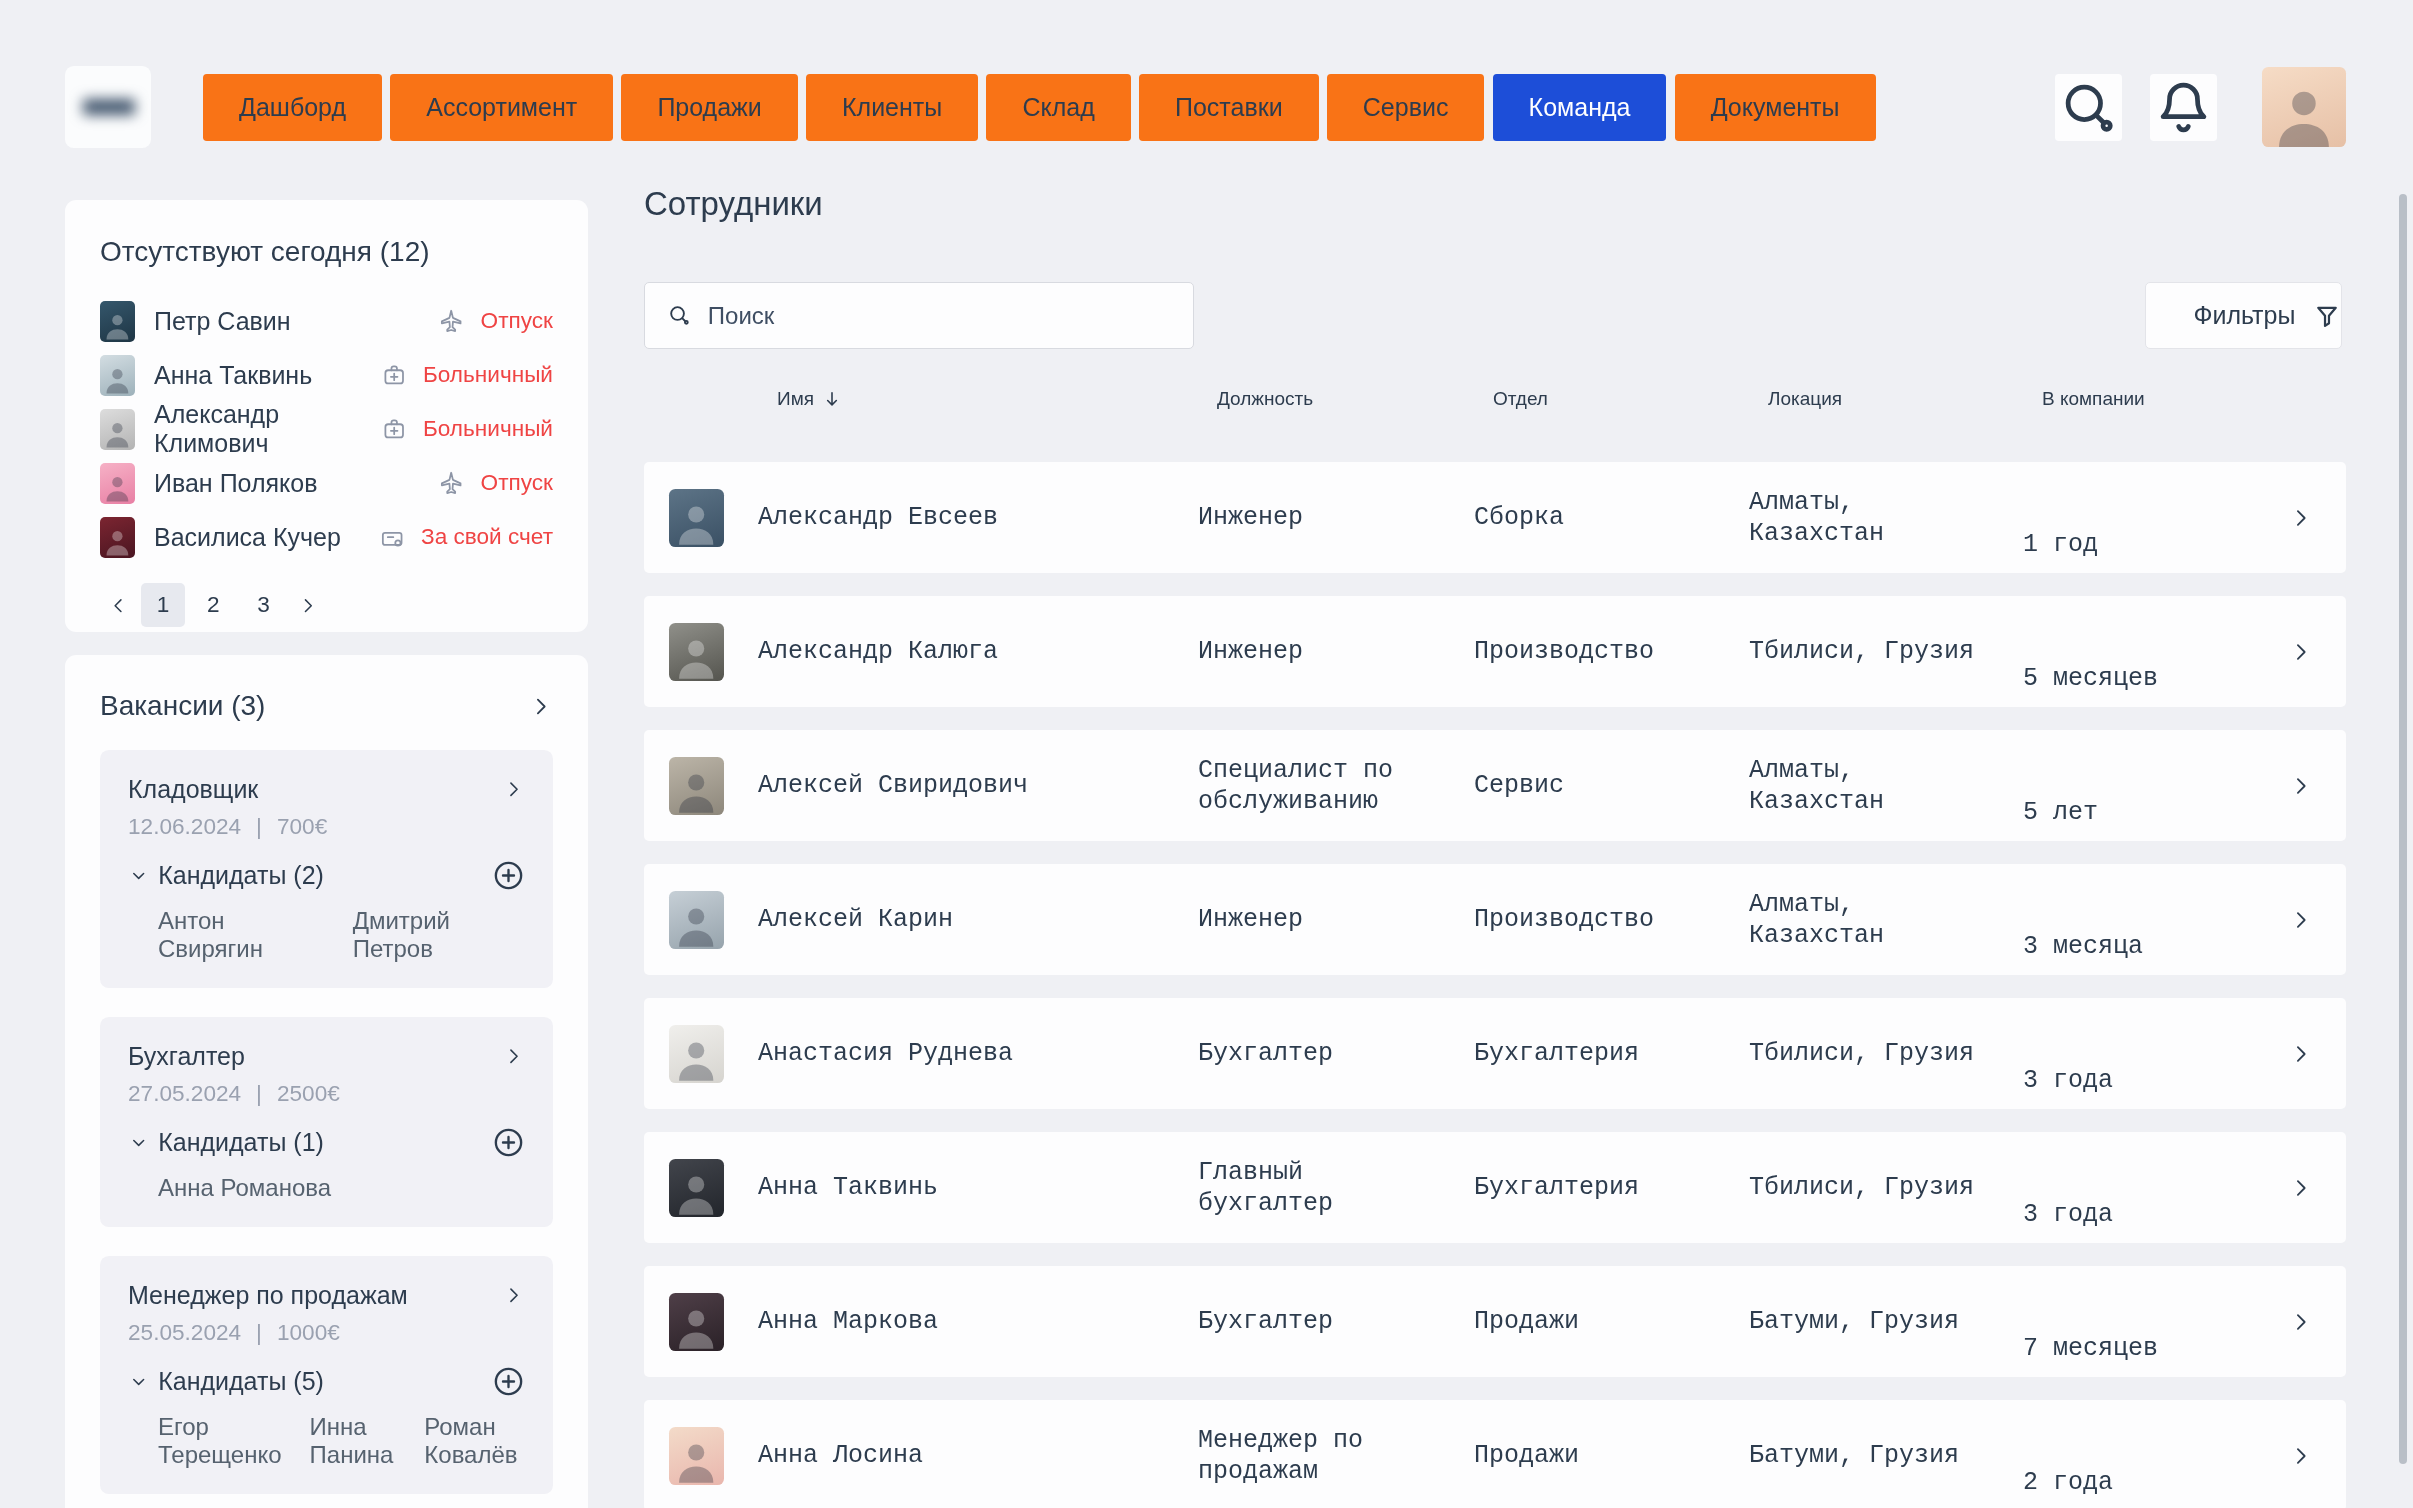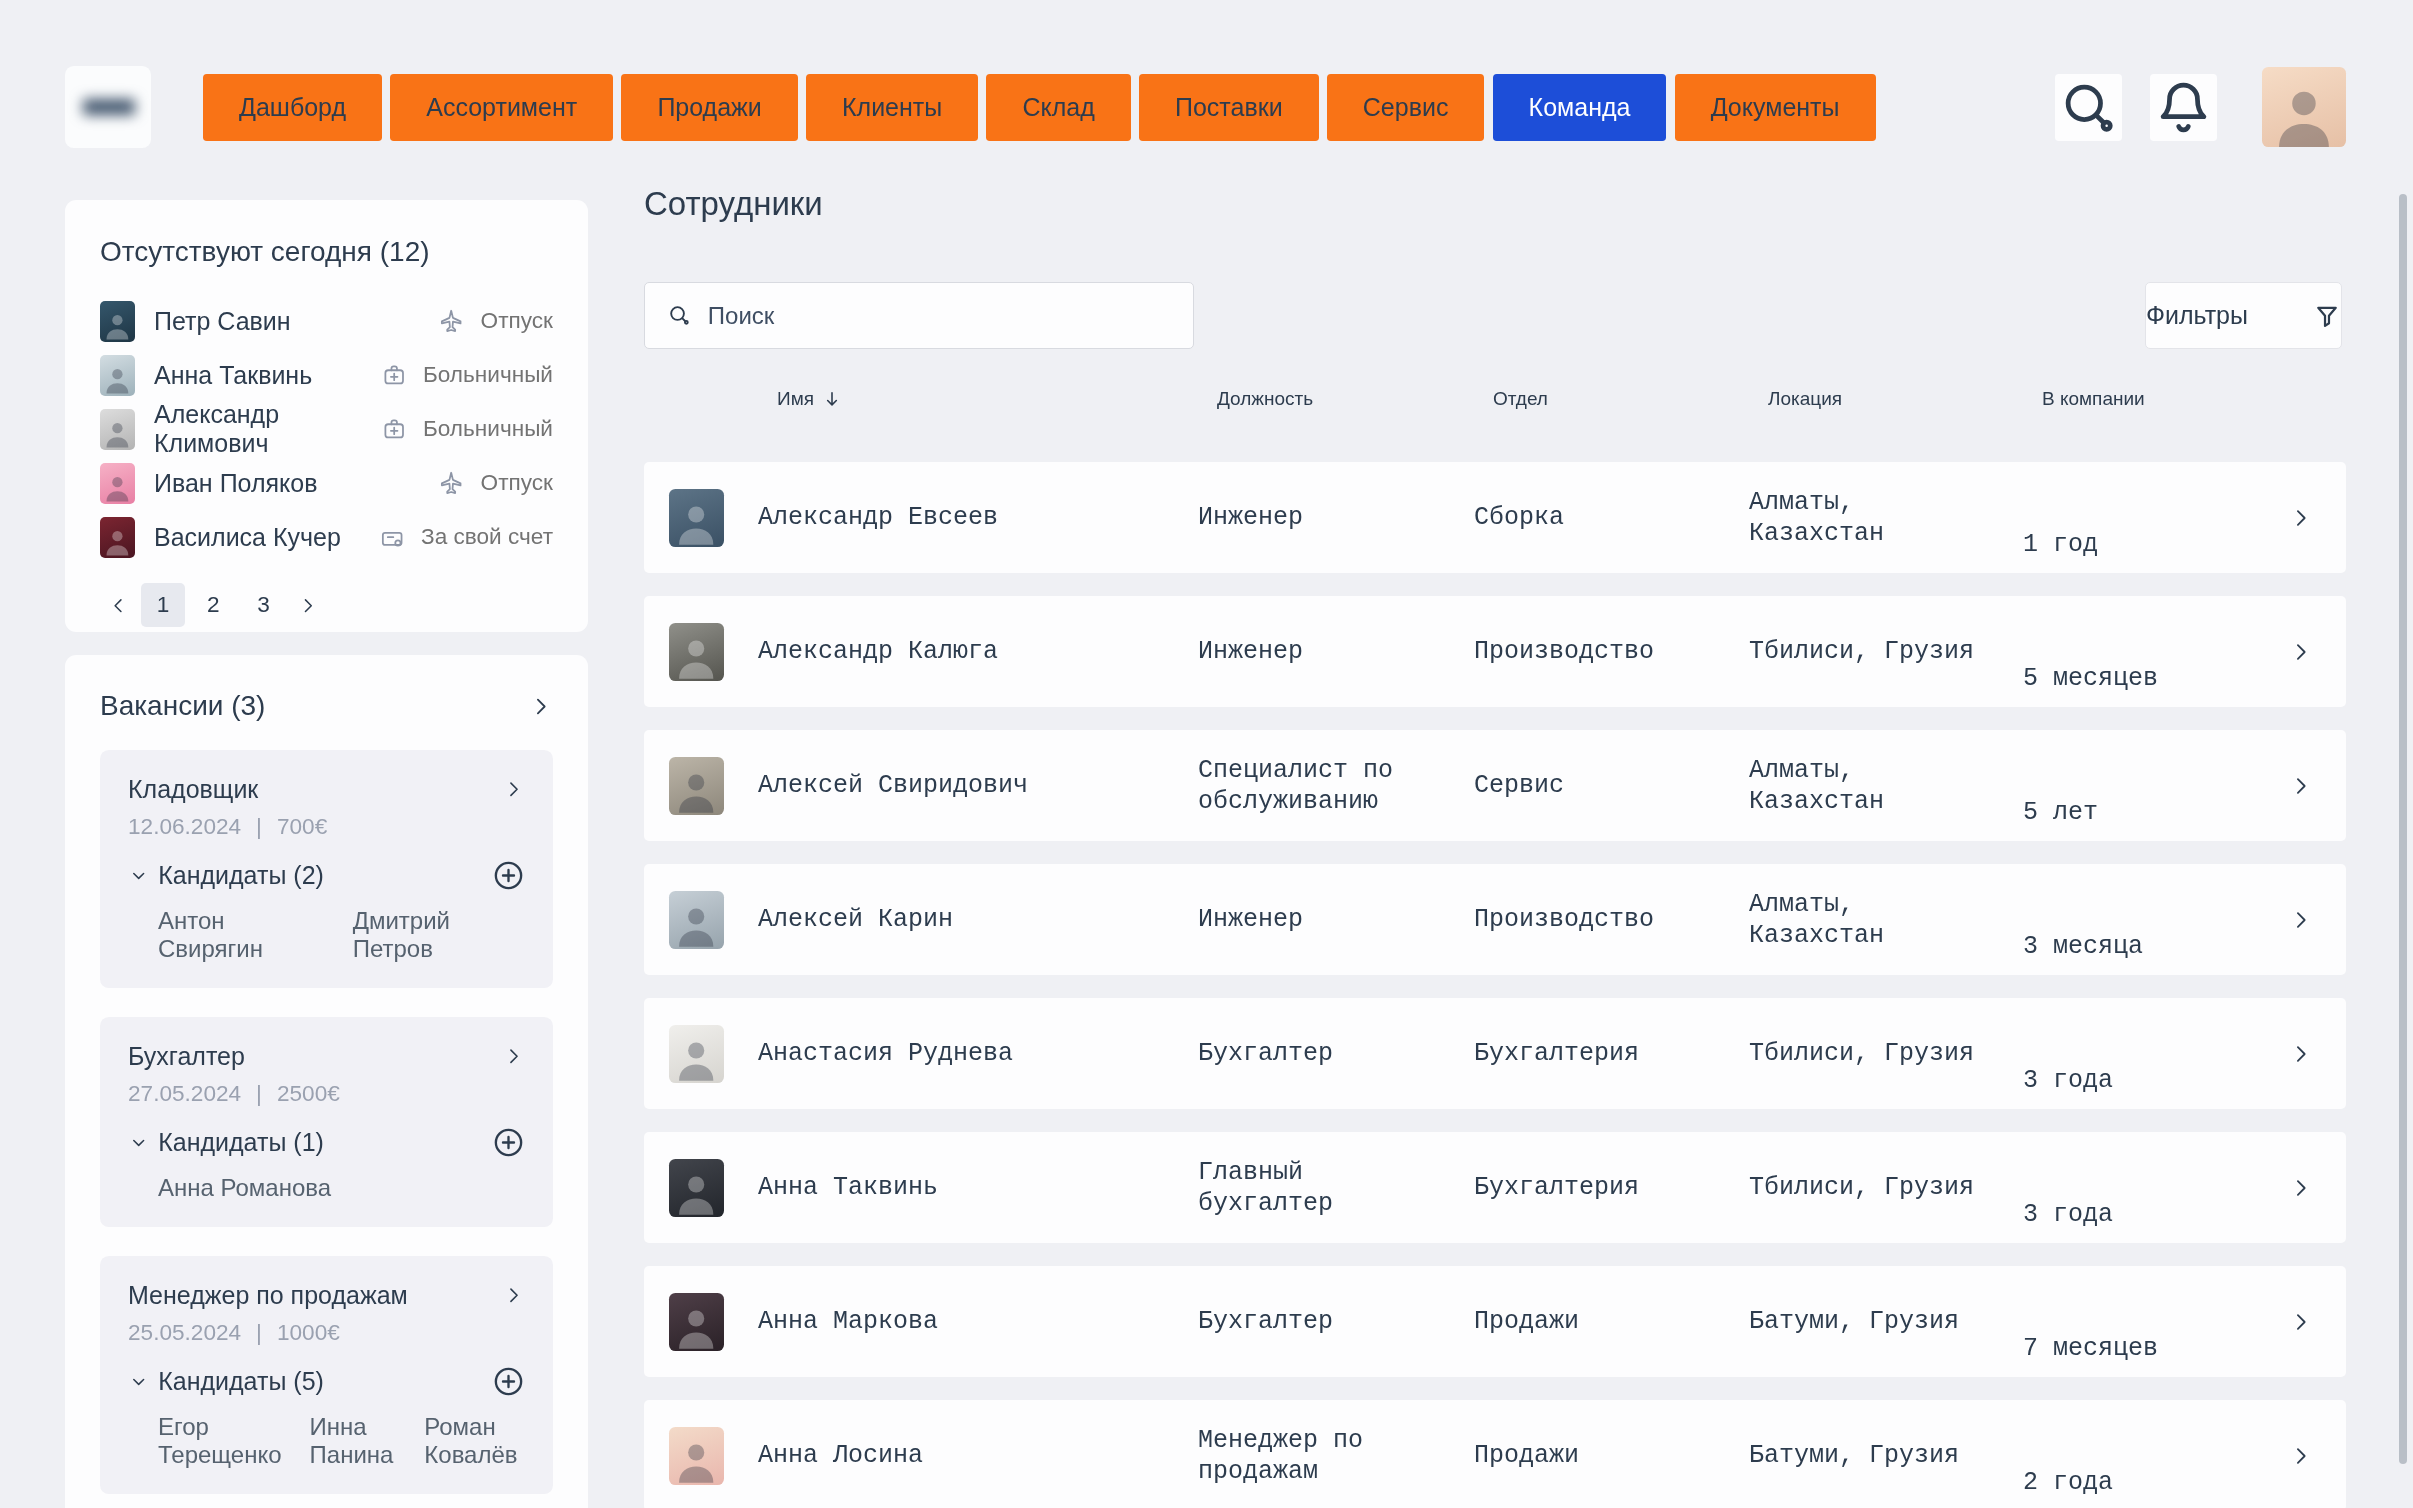--- a/index.html
+++ b/index.html
@@ -40,21 +40,21 @@
   .av14 { background:linear-gradient(160deg,#f6dcc6,#e6c0a6); }
 
   
   .card { position:absolute; left:65px; width:523px; background:#fdfdfe; border-radius:11.3px; padding:0 35px; }
   .card-absent { top:200px; height:432px; }
   .card-title { padding-top:36px; font-size:28px; font-weight:500; }
   .absent-list { margin-top:26.4px; }
   .absent-row { height:54px; display:flex; align-items:center; cursor:pointer; }
   .absent-av { width:35px; height:41px; border-radius:5px; flex:0 0 auto; margin-right:19px; }
   .absent-name { font-size:25px; }
-  .absent-status { margin-left:auto; display:flex; align-items:center; gap:16px; color:#737373; font-size:22.6px; }
+  .absent-status { margin-left:auto; display:flex; align-items:center; gap:16px; color:#ef4444; font-size:22.6px; }
   .absent-status svg { width:26.4px; height:26.4px; }
   .pagination { margin-top:19px; display:flex; align-items:center; }
   .pg-arrow { width:38px; height:44px; display:flex; align-items:center; justify-content:center; cursor:pointer; }
   .pg-arrow svg { width:21.4px; height:21.4px; }
   .pg-num { width:44px; height:44px; display:flex; align-items:center; justify-content:center; font-size:22.6px; border-radius:5px; cursor:pointer; margin:0 3.1px; }
   .pg-num.active { background:#e7e9ef; }
 
   .card-vacancies { top:655px; height:892px; }
   .vac-header { padding-top:35px; display:flex; align-items:center; justify-content:space-between; cursor:pointer; }
   .vac-header svg { width:25px; height:25px; }
@@ -70,21 +70,21 @@
   .cand-add { margin-left:auto; width:33px; height:33px; cursor:pointer; }
   .cand-list { margin-top:15px; padding-left:30px; display:flex; flex-direction:row; gap:28px; }
   .cand-name { font-size:24px; color:#56626f; cursor:pointer; }
 
   
   .main-title { position:absolute; left:644px; top:185px; font-size:33px; font-weight:500; }
   .search-box { position:absolute; left:644px; top:282px; width:550px; height:67px; background:#fdfdfe; border:1.3px solid #d8dae0; border-radius:5px; display:flex; align-items:center; padding:0 21.4px; }
   .search-box svg { width:26.4px; height:26.4px; flex:0 0 auto; }
   .search-box input { flex:1; border:none; outline:none; background:transparent; font-family:"Liberation Sans",sans-serif; font-size:24px; color:#2d3c4e; margin-left:15px; }
   .search-box input::placeholder { color:#3f4e63; opacity:1; }
-  .filters-btn { position:absolute; left:2145px; top:282px; width:197px; height:67px; background:#fdfdfe; border:1.3px solid #e3e4e9; border-radius:5px; display:flex; align-items:center; justify-content:space-between; gap:17.6px; font-size:25px; color:#2d3c4e; cursor:pointer; }
+  .filters-btn { position:absolute; left:2145px; top:282px; width:197px; height:67px; background:#fdfdfe; border:1.3px solid #e3e4e9; border-radius:5px; display:flex; align-items:center; justify-content:flex-end; gap:17.6px; font-size:25px; color:#2d3c4e; cursor:pointer; }
   .filters-btn svg { width:28px; height:28px; }
 
   .thead { position:absolute; left:663px; top:388px; width:1702px; height:38px; font-size:19px; font-weight:500; color:#2d3c4e; }
   .th { position:absolute; top:0; display:flex; align-items:center; gap:7.5px; }
   .th svg { width:20px; height:20px; }
   .th-name { left:114px; } .th-pos { left:554px; } .th-dept { left:830px; }
   .th-loc { left:1105px; } .th-ten { left:1379px; }
 
   .rows { position:absolute; left:644px; top:462px; width:1702px; }
   .row { position:relative; height:111px; margin-bottom:23px; background:#fdfdfe; border-radius:5px; cursor:pointer;font-family:Liberation Mono, monospace; }

